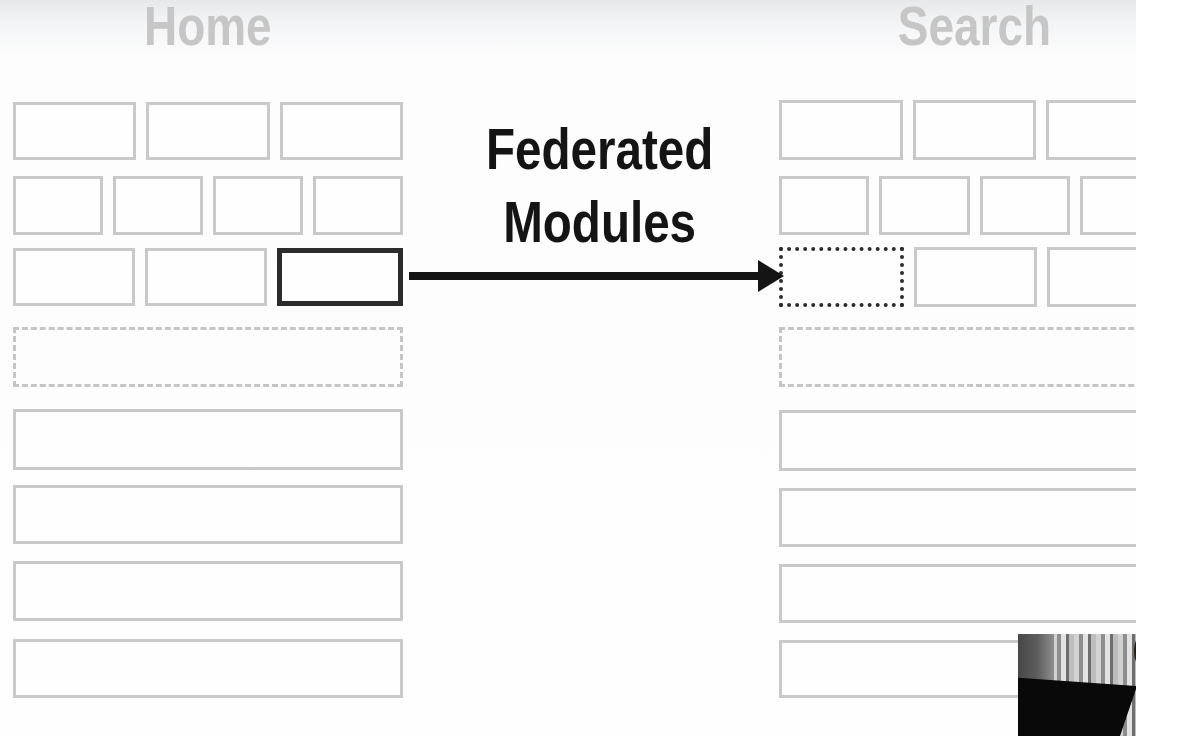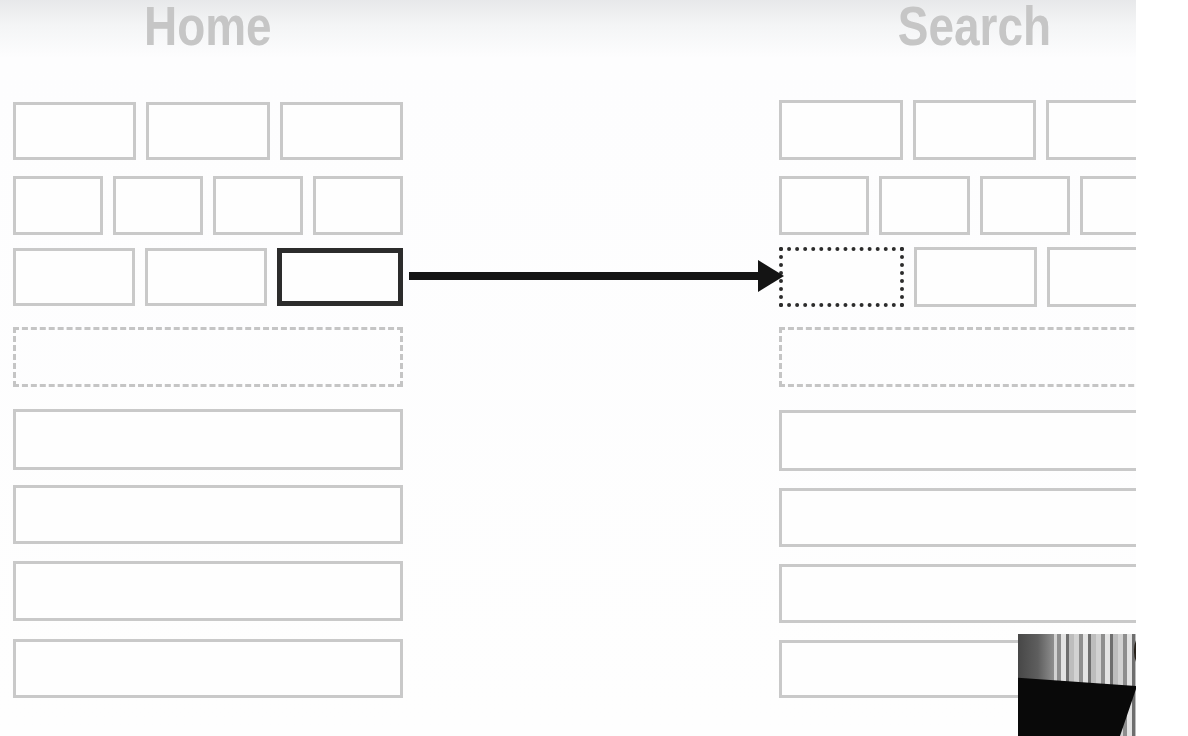--- a/index.html
+++ b/index.html
@@ -179,20 +179,24 @@
         <div class="wf-box plain"></div>
         <div class="wf-box plain"></div>
       </div>
       <div class="wf-dashed" style="top: 327px; height: 60px;"></div>
       <div class="wf-wide" style="top: 410px; height: 61px;"></div>
       <div class="wf-wide" style="top: 488px; height: 59px;"></div>
       <div class="wf-wide" style="top: 564px; height: 59px;"></div>
       <div class="wf-wide" style="top: 640px; height: 58px;"></div>
     </div>
 
+  <div class="arrow-label">
+    <div class="cond">Federated</div>
+    <div class="cond">Modules</div>
+  </div>
   <div class="arrow-line"></div>
   <div class="arrow-head"></div>
 
   <div class="video">
     <div class="blinds"></div>
     <div class="wall"></div>
     <div class="hair"></div>
     <div class="face"></div>
     <div class="laptop"></div>
   </div>

